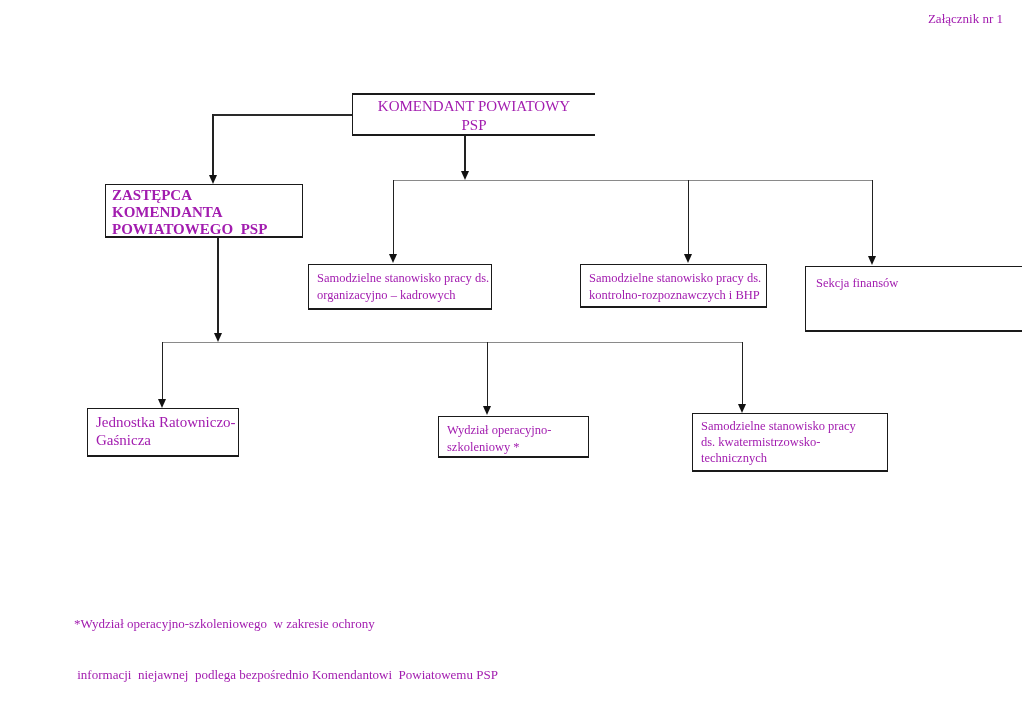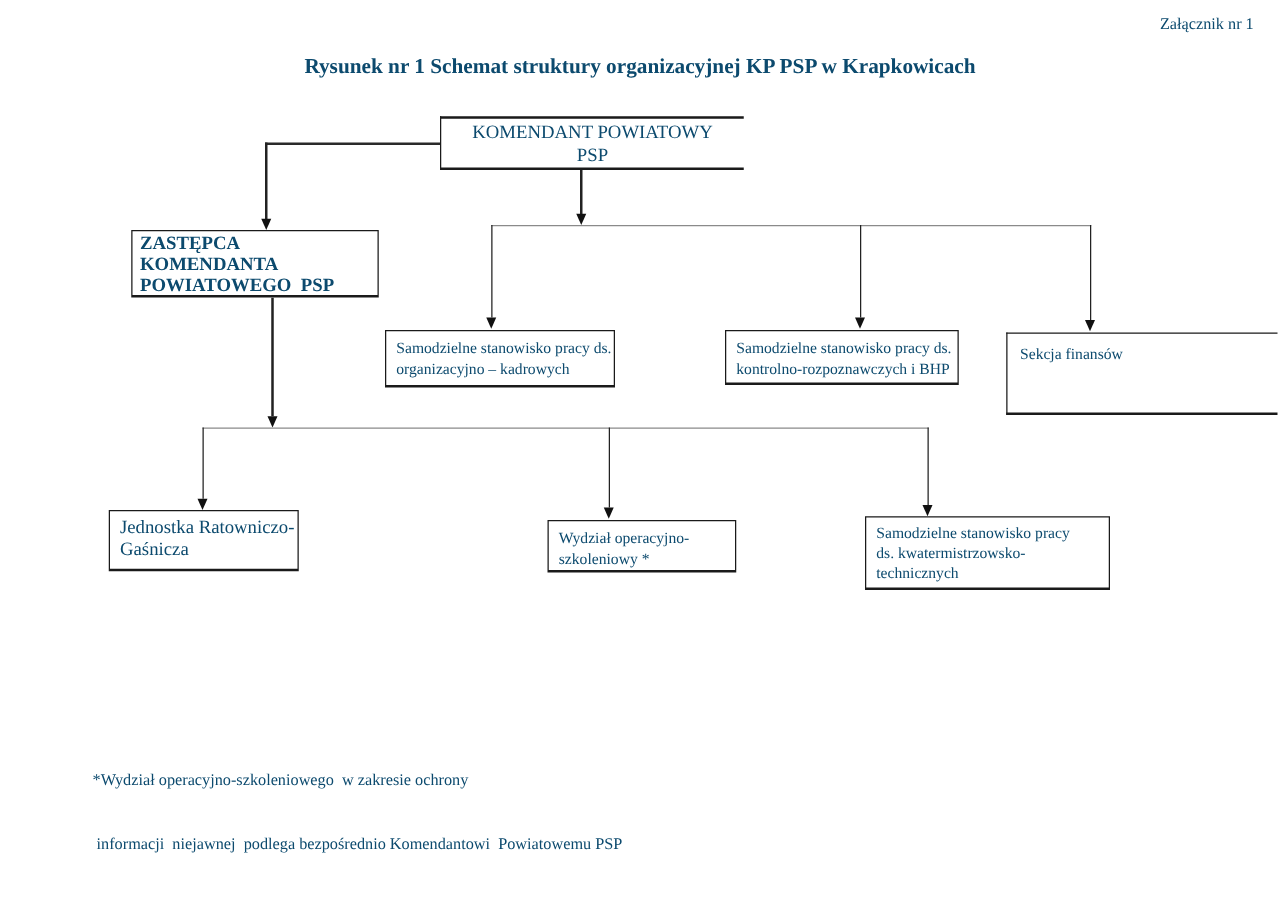--- a/index.html
+++ b/index.html
@@ -2,21 +2,21 @@
 <html><head>
 <meta charset="utf-8">
 <style>
   html, body { margin: 0; padding: 0; background: #ffffff; }
   #page {
     position: relative;
     width: 1024px;
     height: 724px;
     background: #ffffff;
     font-family: "Liberation Serif", "DejaVu Serif", serif;
-    color: #0c4a6e;
+    color: #a21caf;
     overflow: hidden;
   }
   .txt { position: absolute; white-space: pre; }
 
   
   #attachment-note {
     top: 11px; right: 21px;
     font-size: 13px;
   }
   #diagram-title {
@@ -106,21 +106,20 @@
   #footnote { left: 74px; top: 581px; font-size: 13px; line-height: 17px; }
   #footnote div { white-space: pre; }
 </style>
 </head>
 <body>
 
 <div id="page">
 
   <div class="txt" id="attachment-note">Załącznik nr 1</div>
 
-  <div class="txt" id="diagram-title">Rysunek nr 1 Schemat struktury organizacyjnej KP PSP w Krapkowicach</div>
 
   <div class="hline dark" id="c-zast-h"></div>
   <div class="vline thick" id="c-zast-v"></div>
   <div class="arrowhead" id="a-zast"></div>
 
   <div class="vline thick" id="c-main-v"></div>
   <div class="arrowhead" id="a-main"></div>
   <div class="hline" id="rail1"></div>
 
   <div class="vline" id="c-org-v"></div>

